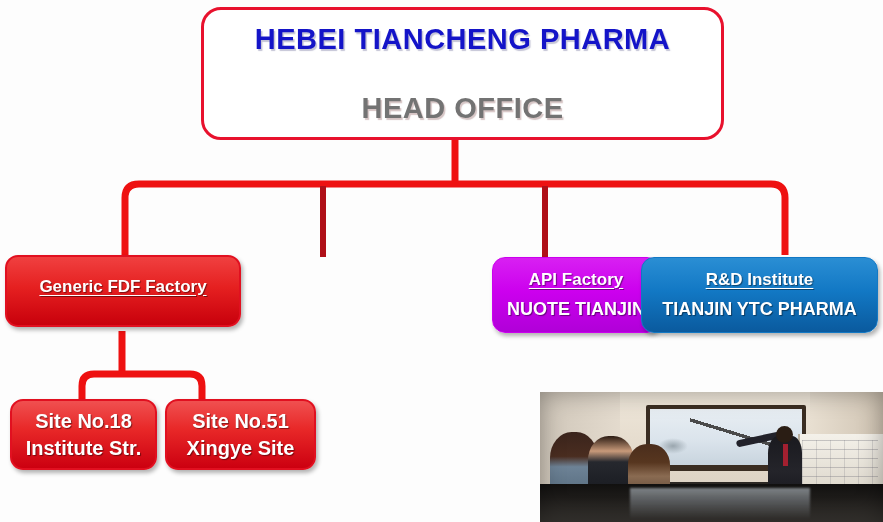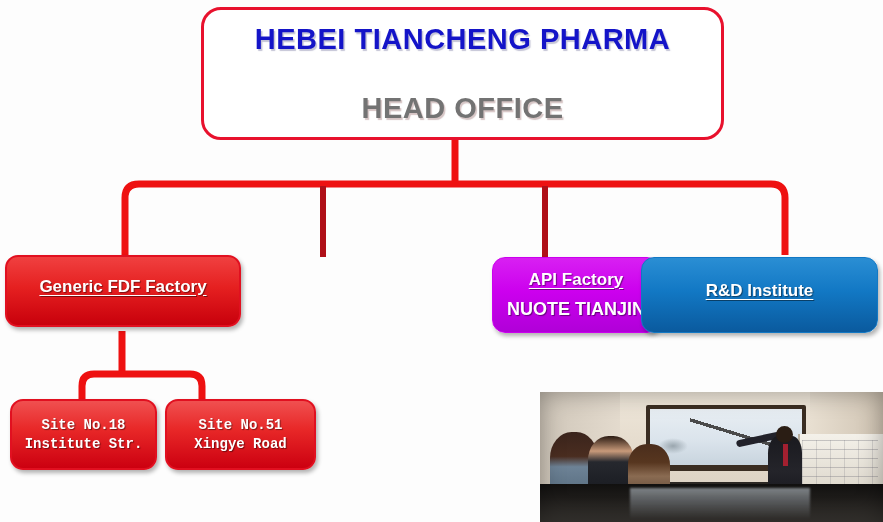--- a/index.html
+++ b/index.html
@@ -120,27 +120,26 @@
     border-radius: 13px;
     background: linear-gradient(to bottom, #f05050 0%, #e82828 42%, #cc0010 100%);
     border: 2px solid #e11020;
     box-shadow: 2px 3px 4px rgba(0,0,0,0.30);
     display: flex;
     flex-direction: column;
     align-items: center;
     justify-content: center;
   }
   .site-line {
-    font-size: 14px;
+    font-size: 20px;
     font-weight: bold;
     color: #ffffff;
     text-shadow: 1px 1px 1px rgba(0,0,0,0.45);
     white-space: nowrap;
     line-height: 1.35;
-    font-family: Liberation Mono, monospace;
   }
   #site-1 { left: 10px; top: 399px; width: 147px; height: 71px; }
   #site-2 { left: 165px; top: 399px; width: 151px; height: 71px; }
 
   
   #meeting-photo {
     position: absolute;
     left: 540px;
     top: 392px;
     width: 343px;
@@ -269,30 +268,31 @@
   </div>
 
 
   <div class="div-box" id="box-api">
     <div class="div-title">API Factory</div>
     <div class="div-sub">NUOTE TIANJIN</div>
   </div>
 
   <div class="div-box" id="box-rd">
     <div class="div-title">R&amp;D Institute</div>
+    <div class="div-sub">TIANJIN YTC PHARMA</div>
   </div>
 
   <div class="site-box" id="site-1">
     <div class="site-line">Site No.18</div>
     <div class="site-line">Institute Str.</div>
   </div>
 
   <div class="site-box" id="site-2">
     <div class="site-line">Site No.51</div>
-    <div class="site-line">Xingye Road</div>
+    <div class="site-line">Xingye Site</div>
   </div>
 
   <div id="meeting-photo">
     <div class="ph ph-wall-left"></div>
     <div class="ph ph-wall-back"></div>
     <div class="ph ph-wall-right"></div>
     <div class="ph ph-screen-frame"></div>
     <div class="ph ph-screen"></div>
     <div class="ph ph-screen-obj"></div>
     <div class="ph ph-screen-graph"></div>

